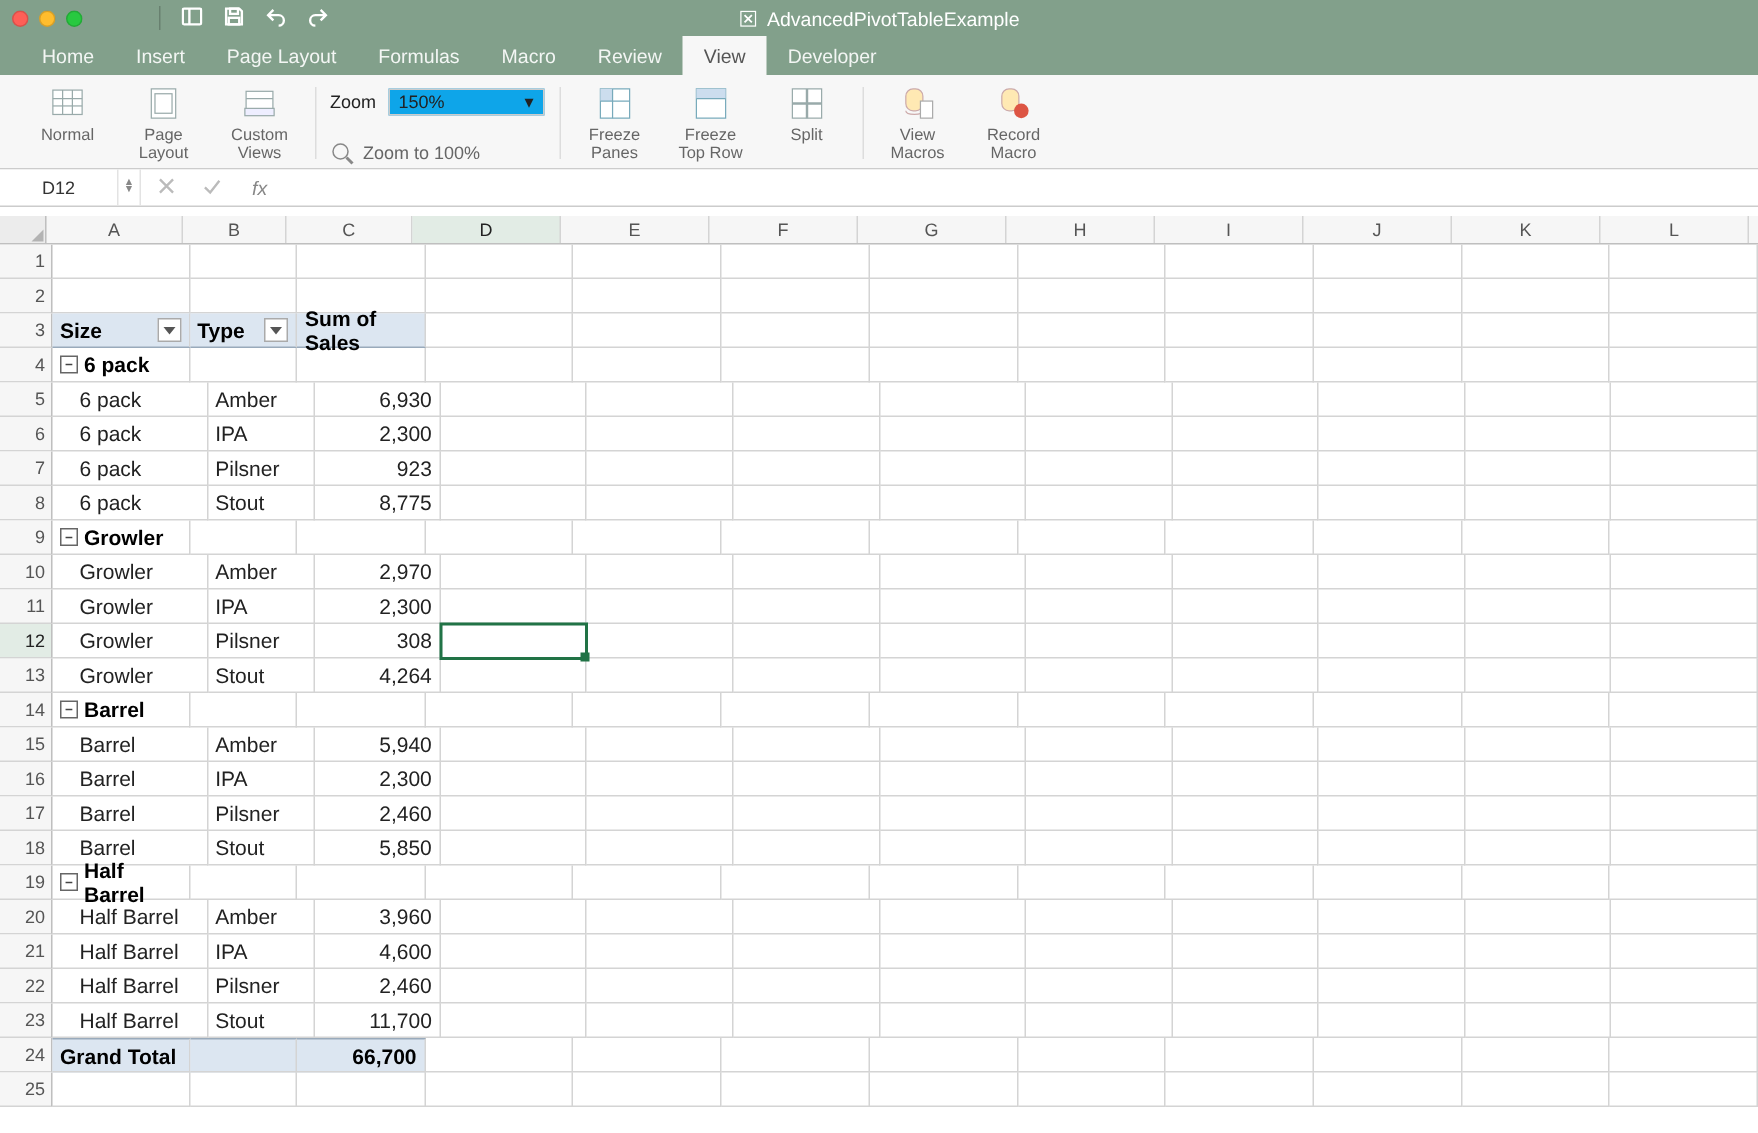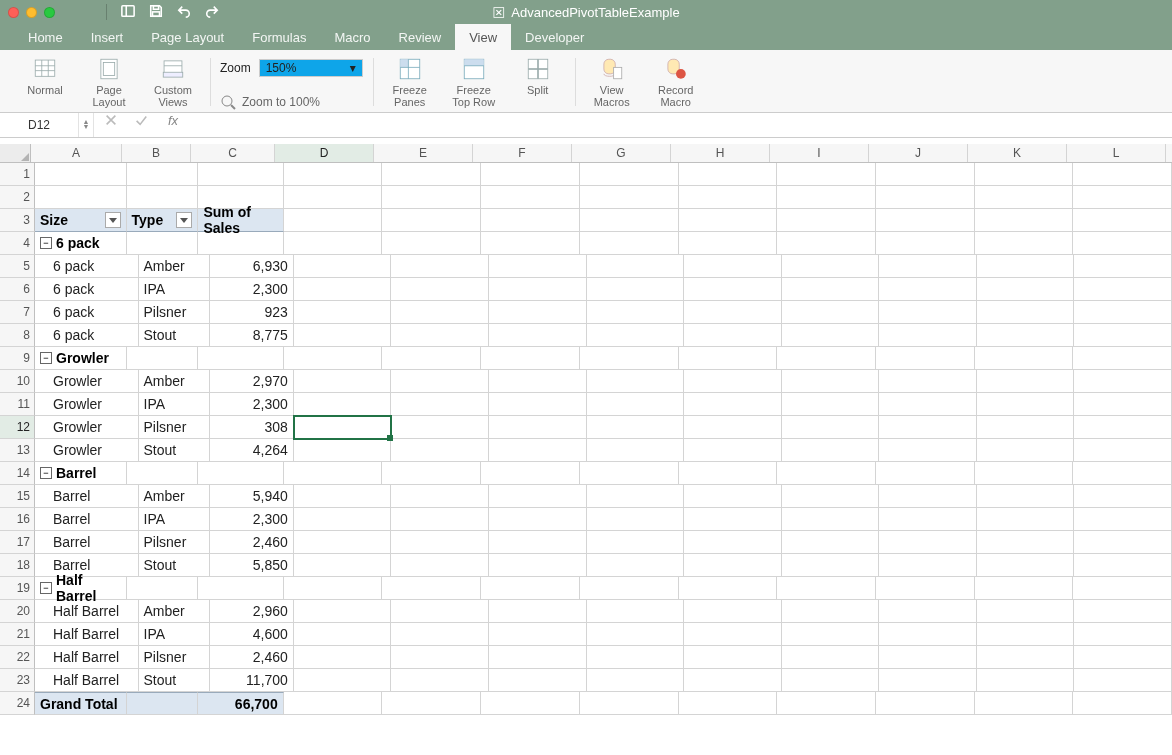--- a/index.html
+++ b/index.html
@@ -99,21 +99,21 @@
   
   .formula-bar {
     height: 24px;
     border-bottom: 1px solid #ccc;
     display:flex; align-items:stretch;
     background:#fff;
   }
   .namebox { width:78px; display:flex; align-items:center; justify-content:center; font-size:12px; color:#333; border-right:1px solid #e3e3e3;}
   .namebox-step { width:14px; display:flex; flex-direction:column; justify-content:center; align-items:center; border-right:1px solid #e3e3e3;}
   .spin { font-size:7px; color:#888; line-height:.7;}
-  .fx-area { display:flex; align-items:flex-start; gap:16px; padding-left:10px; color:#bbb;}
+  .fx-area { display:flex; align-items:center; gap:16px; padding-left:10px; color:#bbb;}
   .fx-area svg { width:14px; height:14px; stroke:#bbb; fill:none; stroke-width:1.8;}
   .fx { font-style:italic; color:#888; font-size:13px; padding-left:4px;}
 
   
   .grid-wrap { position: absolute; top: 144px; left:0; right:0; bottom:0; display:flex; flex-direction:column; }
   .col-headers { display:flex; height:18px; background:#f6f6f6; border-bottom:1px solid var(--header-border);}
   .corner { width:30px; border-right:1px solid var(--header-border); background:#ececec; position:relative;}
   .corner::after{content:""; position:absolute; right:1px; bottom:1px; width:0;height:0; border-left:8px solid transparent; border-bottom:8px solid #b3b3b3;}
   .ch { display:flex; align-items:center; justify-content:center; font-size:12px; color:#555; border-right:1px solid var(--grid-border);}
   .ch.active { background:#e2ece5; color:#222;}
@@ -720,21 +720,21 @@
       </div>
       <div class="row">
         <div class="rh">20</div>
         <div class="cell" style="padding-left: 18px; width: 90px;">
           <span>Half Barrel</span>
         </div>
         <div class="cell" style="width: 68px;">
           <span>Amber</span>
         </div>
         <div class="cell right" style="width: 83px;">
-          <span>2,960</span>
+          <span>3,960</span>
         </div>
         <div class="cell" style="width: 98px;"></div>
         <div class="cell" style="width: 98px;"></div>
         <div class="cell" style="width: 98px;"></div>
         <div class="cell" style="width: 98px;"></div>
         <div class="cell" style="width: 98px;"></div>
         <div class="cell" style="width: 98px;"></div>
         <div class="cell" style="width: 98px;"></div>
         <div class="cell" style="width: 98px;"></div>
         <div class="cell" style="width: 98px;"></div>
@@ -816,14 +816,29 @@
         <div class="cell" style="width: 98px;"></div>
         <div class="cell" style="width: 98px;"></div>
         <div class="cell" style="width: 98px;"></div>
         <div class="cell" style="width: 98px;"></div>
         <div class="cell" style="width: 98px;"></div>
         <div class="cell" style="width: 98px;"></div>
         <div class="cell" style="width: 98px;"></div>
         <div class="cell" style="width: 98px;"></div>
         <div class="cell" style="width: 98px;"></div>
       </div>
+      <div class="row">
+        <div class="rh">25</div>
+        <div class="cell" style="width: 90px;"></div>
+        <div class="cell" style="width: 68px;"></div>
+        <div class="cell" style="width: 83px;"></div>
+        <div class="cell" style="width: 98px;"></div>
+        <div class="cell" style="width: 98px;"></div>
+        <div class="cell" style="width: 98px;"></div>
+        <div class="cell" style="width: 98px;"></div>
+        <div class="cell" style="width: 98px;"></div>
+        <div class="cell" style="width: 98px;"></div>
+        <div class="cell" style="width: 98px;"></div>
+        <div class="cell" style="width: 98px;"></div>
+        <div class="cell" style="width: 98px;"></div>
+      </div>
     </div>
 </div>
 
 </body></html>

